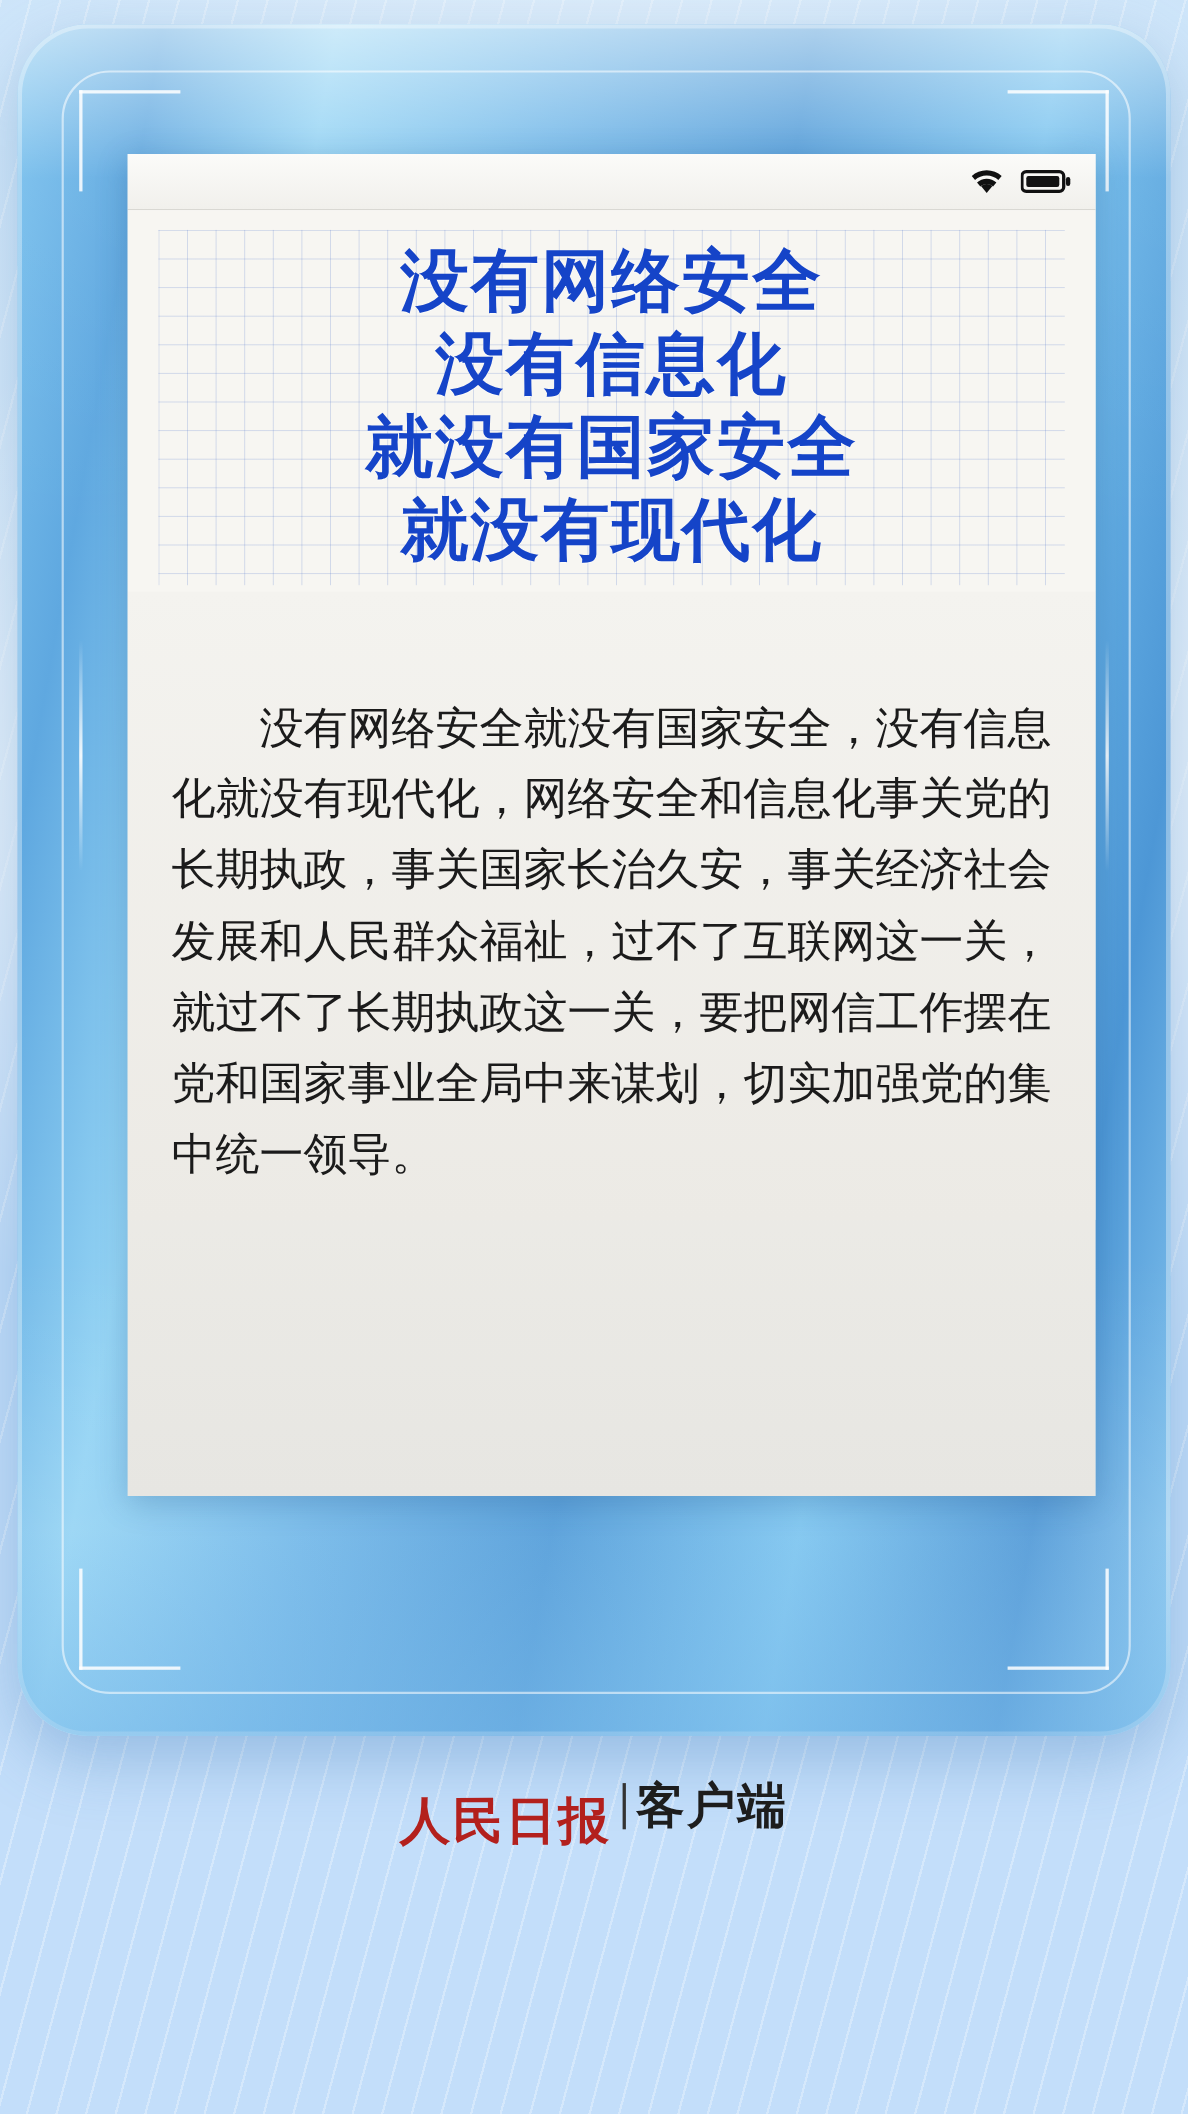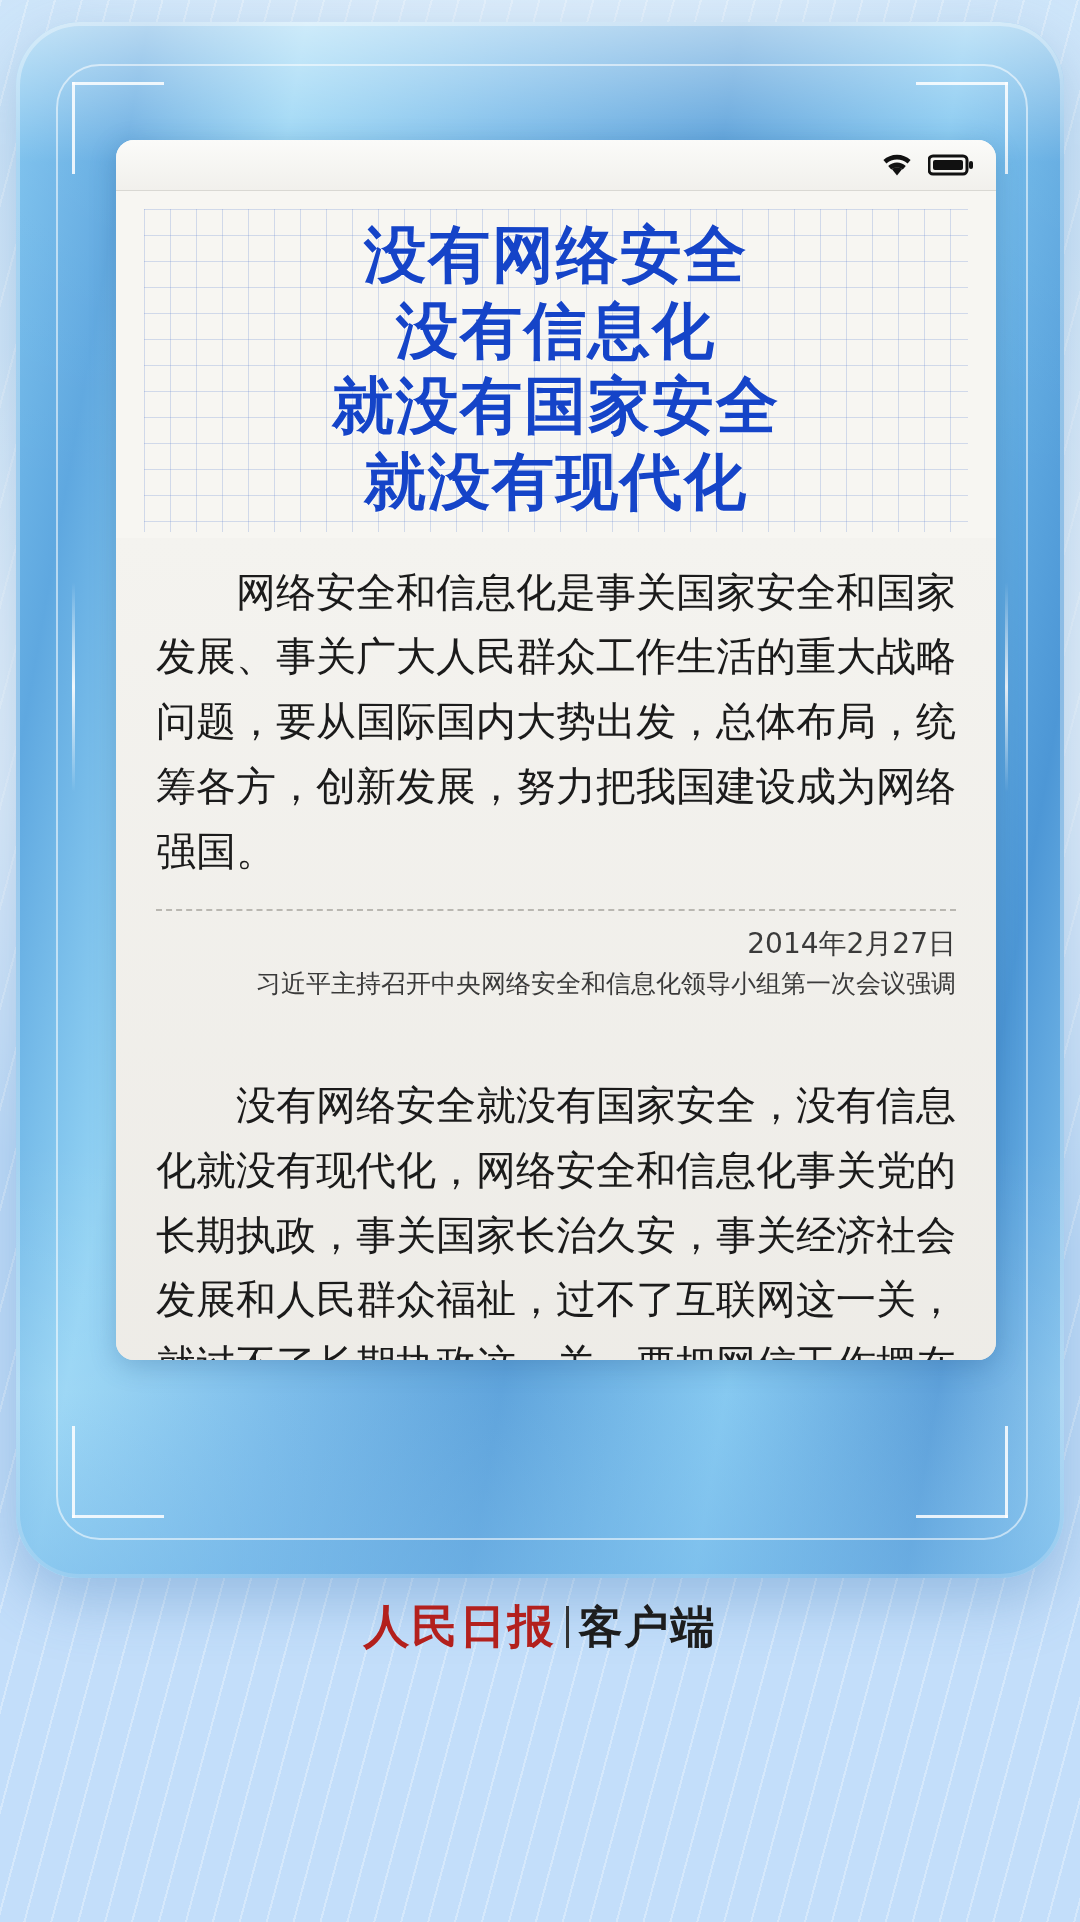--- a/index.html
+++ b/index.html
@@ -114,21 +114,21 @@
   .sa-left  { left: 56px;  top: 560px; }
   .sa-right { right: 56px; top: 560px; }
   
   .screen-wide {
     position: absolute;
     left: 100px;
     top: 118px;
     width: 880px;
     height: 1220px;
     background: linear-gradient(180deg, #f6f5f1 0%, #efeee9 60%, #e7e6e2 100%);
-    border-radius: 18px;
+    border-radius: 0;
     overflow: hidden;
     box-shadow: 0 6px 26px rgba(40,90,140,0.28);
   }
 
   .status-bar {
     height: 50px;
     background: linear-gradient(180deg, #fbfbf9 0%, #f1f0ec 100%);
     display: flex;
     align-items: center;
     justify-content: flex-end;
@@ -208,20 +208,21 @@
     display: inline-flex;
     align-items: center;
     gap: 10px;
   }
   .logo-rmrb {
     font-family: "DejaVu Serif", "Liberation Serif", serif;
     font-weight: 700;
     font-size: 46px;
     color: #b3201d;
     letter-spacing: 2px;
+    margin-top: 29px;
   }
   .logo-bar {
     width: 3px;
     height: 42px;
     background: #333;
   }
   .logo-kehd {
     font-family: "DejaVu Sans", "Liberation Sans", sans-serif;
     font-weight: 700;
     font-size: 44px;
@@ -286,28 +287,20 @@
         <div class="headline">
           <div>没有网络安全</div>
           <div>没有信息化</div>
           <div>就没有国家安全</div>
           <div>就没有现代化</div>
         </div>
       </div>
 
       <div class="content">
 
-        <div>
-          <p class="para">网络安全和信息化是事关国家安全和国家发展、事关广大人民群众工作生活的重大战略问题，要从国际国内大势出发，总体布局，统筹各方，创新发展，努力把我国建设成为网络强国。</p>
-          <div class="divider"></div>
-          <div class="attrib">
-            <div class="date">2014年2月27日</div>
-            <div class="src">习近平主持召开中央网络安全和信息化领导小组第一次会议强调</div>
-          </div>
-        </div>
 
         <div class="gap"></div>
 
         <div>
           <p class="para">没有网络安全就没有国家安全，没有信息化就没有现代化，网络安全和信息化事关党的长期执政，事关国家长治久安，事关经济社会发展和人民群众福祉，过不了互联网这一关，就过不了长期执政这一关，要把网信工作摆在党和国家事业全局中来谋划，切实加强党的集中统一领导。</p>
 
         </div>
 
       </div>
     </div>

